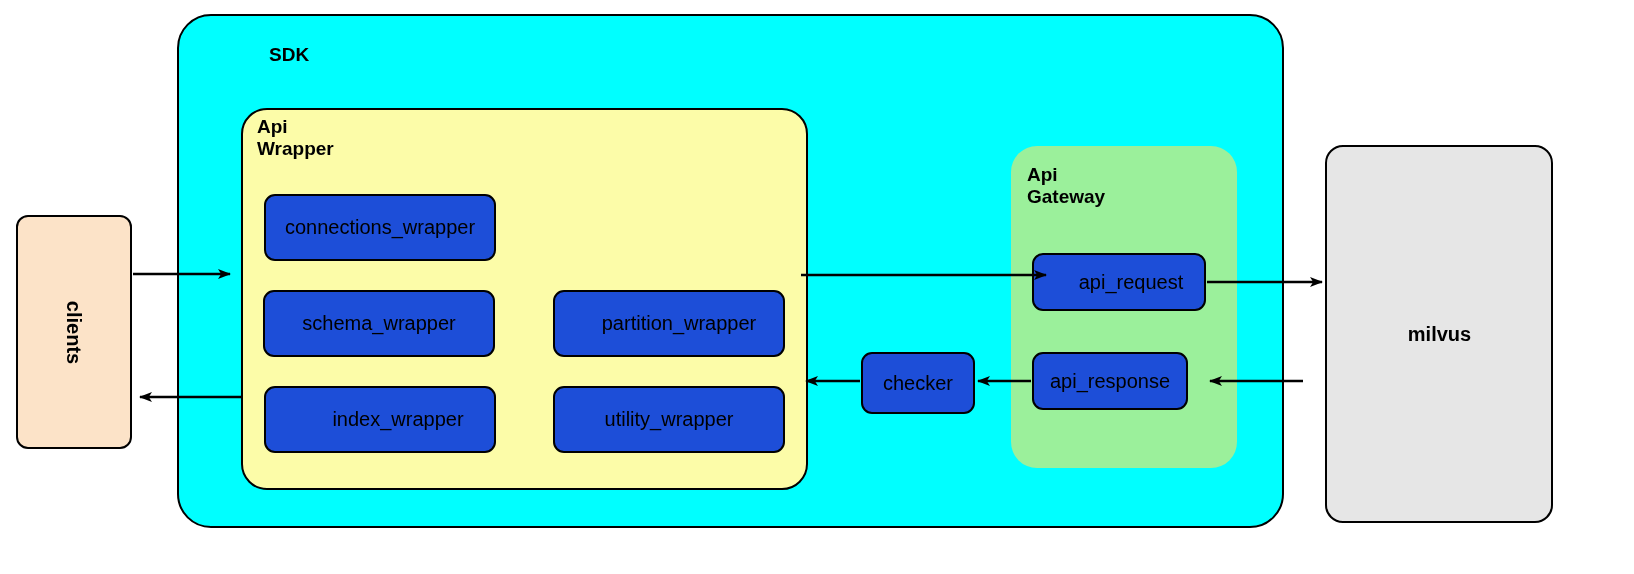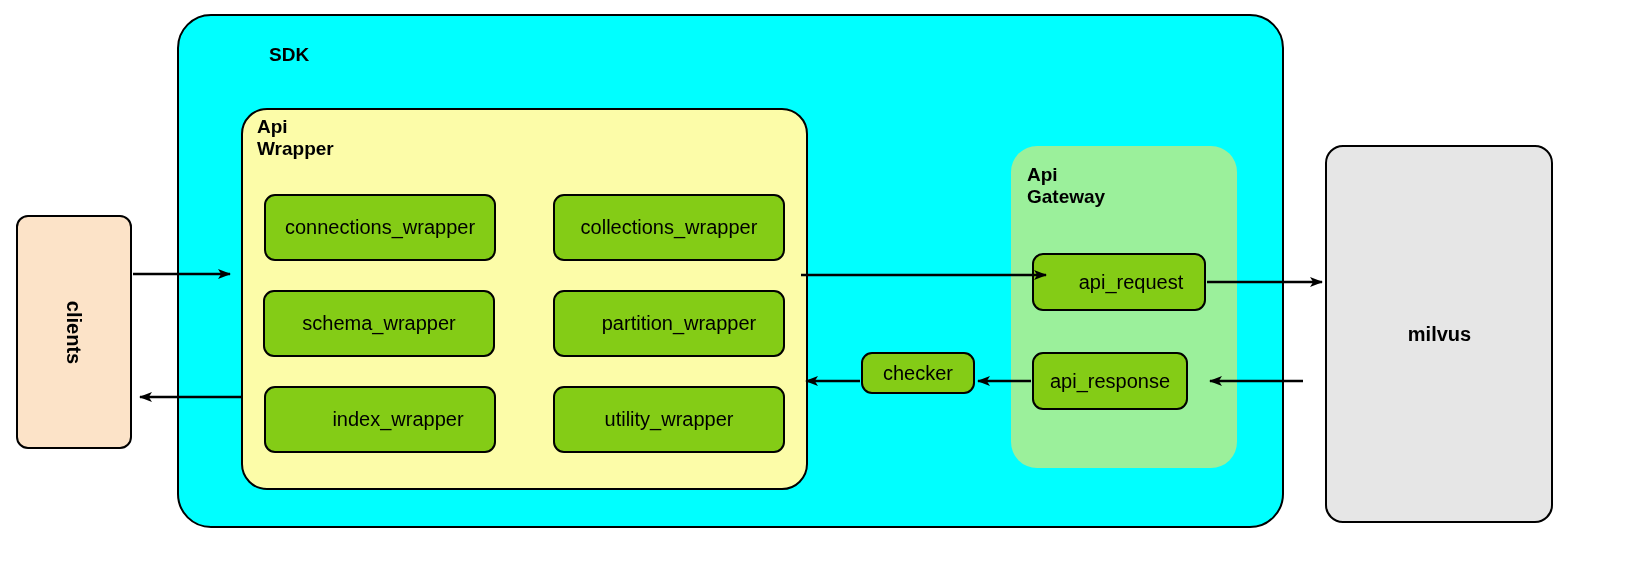--- a/index.html
+++ b/index.html
@@ -82,37 +82,37 @@
     letter-spacing: 0px;
   }
   .title-sdk   { left: 221px; top: 44px; margin-left: 48px; }
   .title-apiwrapper { left: 257px; top: 116px; text-align: left; }
   .title-gateway   { left: 1027px; top: 164px; text-align: left; }
 
   
   .node {
     position: absolute;
     box-sizing: border-box;
-    background: #84cc16;
+    background: #1d4ed8;
     border: 2px solid #000000;
     border-radius: 11px;
     display: flex;
     align-items: center;
     justify-content: center;
     font-size: 20px;
     color: #000000;
     text-align: center;
   }
   .n-connections { left: 264px; top: 194px;  width: 232px; height: 67px; }
   .n-schema      { left: 263px; top: 290px;  width: 232px; height: 67px; }
   .n-index       { left: 264px; top: 386px;  width: 232px; height: 67px; padding-left: 36px; }
   .n-collections { left: 553px; top: 194px;  width: 232px; height: 67px; }
   .n-partition   { left: 553px; top: 290px;  width: 232px; height: 67px; padding-left: 20px; }
   .n-utility     { left: 553px; top: 386px;  width: 232px; height: 67px; }
-  .n-checker     { left: 861px; top: 352px;  width: 114px; height: 42px; }
+  .n-checker     { left: 861px; top: 352px;  width: 114px; height: 62px; }
   .n-apirequest  { left: 1032px; top: 253px; width: 174px; height: 58px; padding-left: 24px; }
   .n-apiresponse { left: 1032px; top: 352px; width: 156px; height: 58px; }
 
   
   .box-label {
     position: absolute;
     font-weight: bold;
     font-size: 20px;
     color: #000000;
     white-space: nowrap;
@@ -161,21 +161,20 @@
   </div>
 
   <div class="shape sdk-box"></div>
   <div class="group-title title-sdk">SDK</div>
 
   <div class="shape apiwrapper-box"></div>
   <div class="group-title title-apiwrapper">Api
 Wrapper</div>
 
   <div class="node n-connections">connections_wrapper</div>
-  <div class="node n-collections">collections_wrapper</div>
   <div class="node n-schema">schema_wrapper</div>
   <div class="node n-partition">partition_wrapper</div>
   <div class="node n-index">index_wrapper</div>
   <div class="node n-utility">utility_wrapper</div>
 
   <div class="node n-checker">checker</div>
 
   <div class="shape gateway-box"></div>
   <div class="group-title title-gateway">Api
 Gateway</div>

